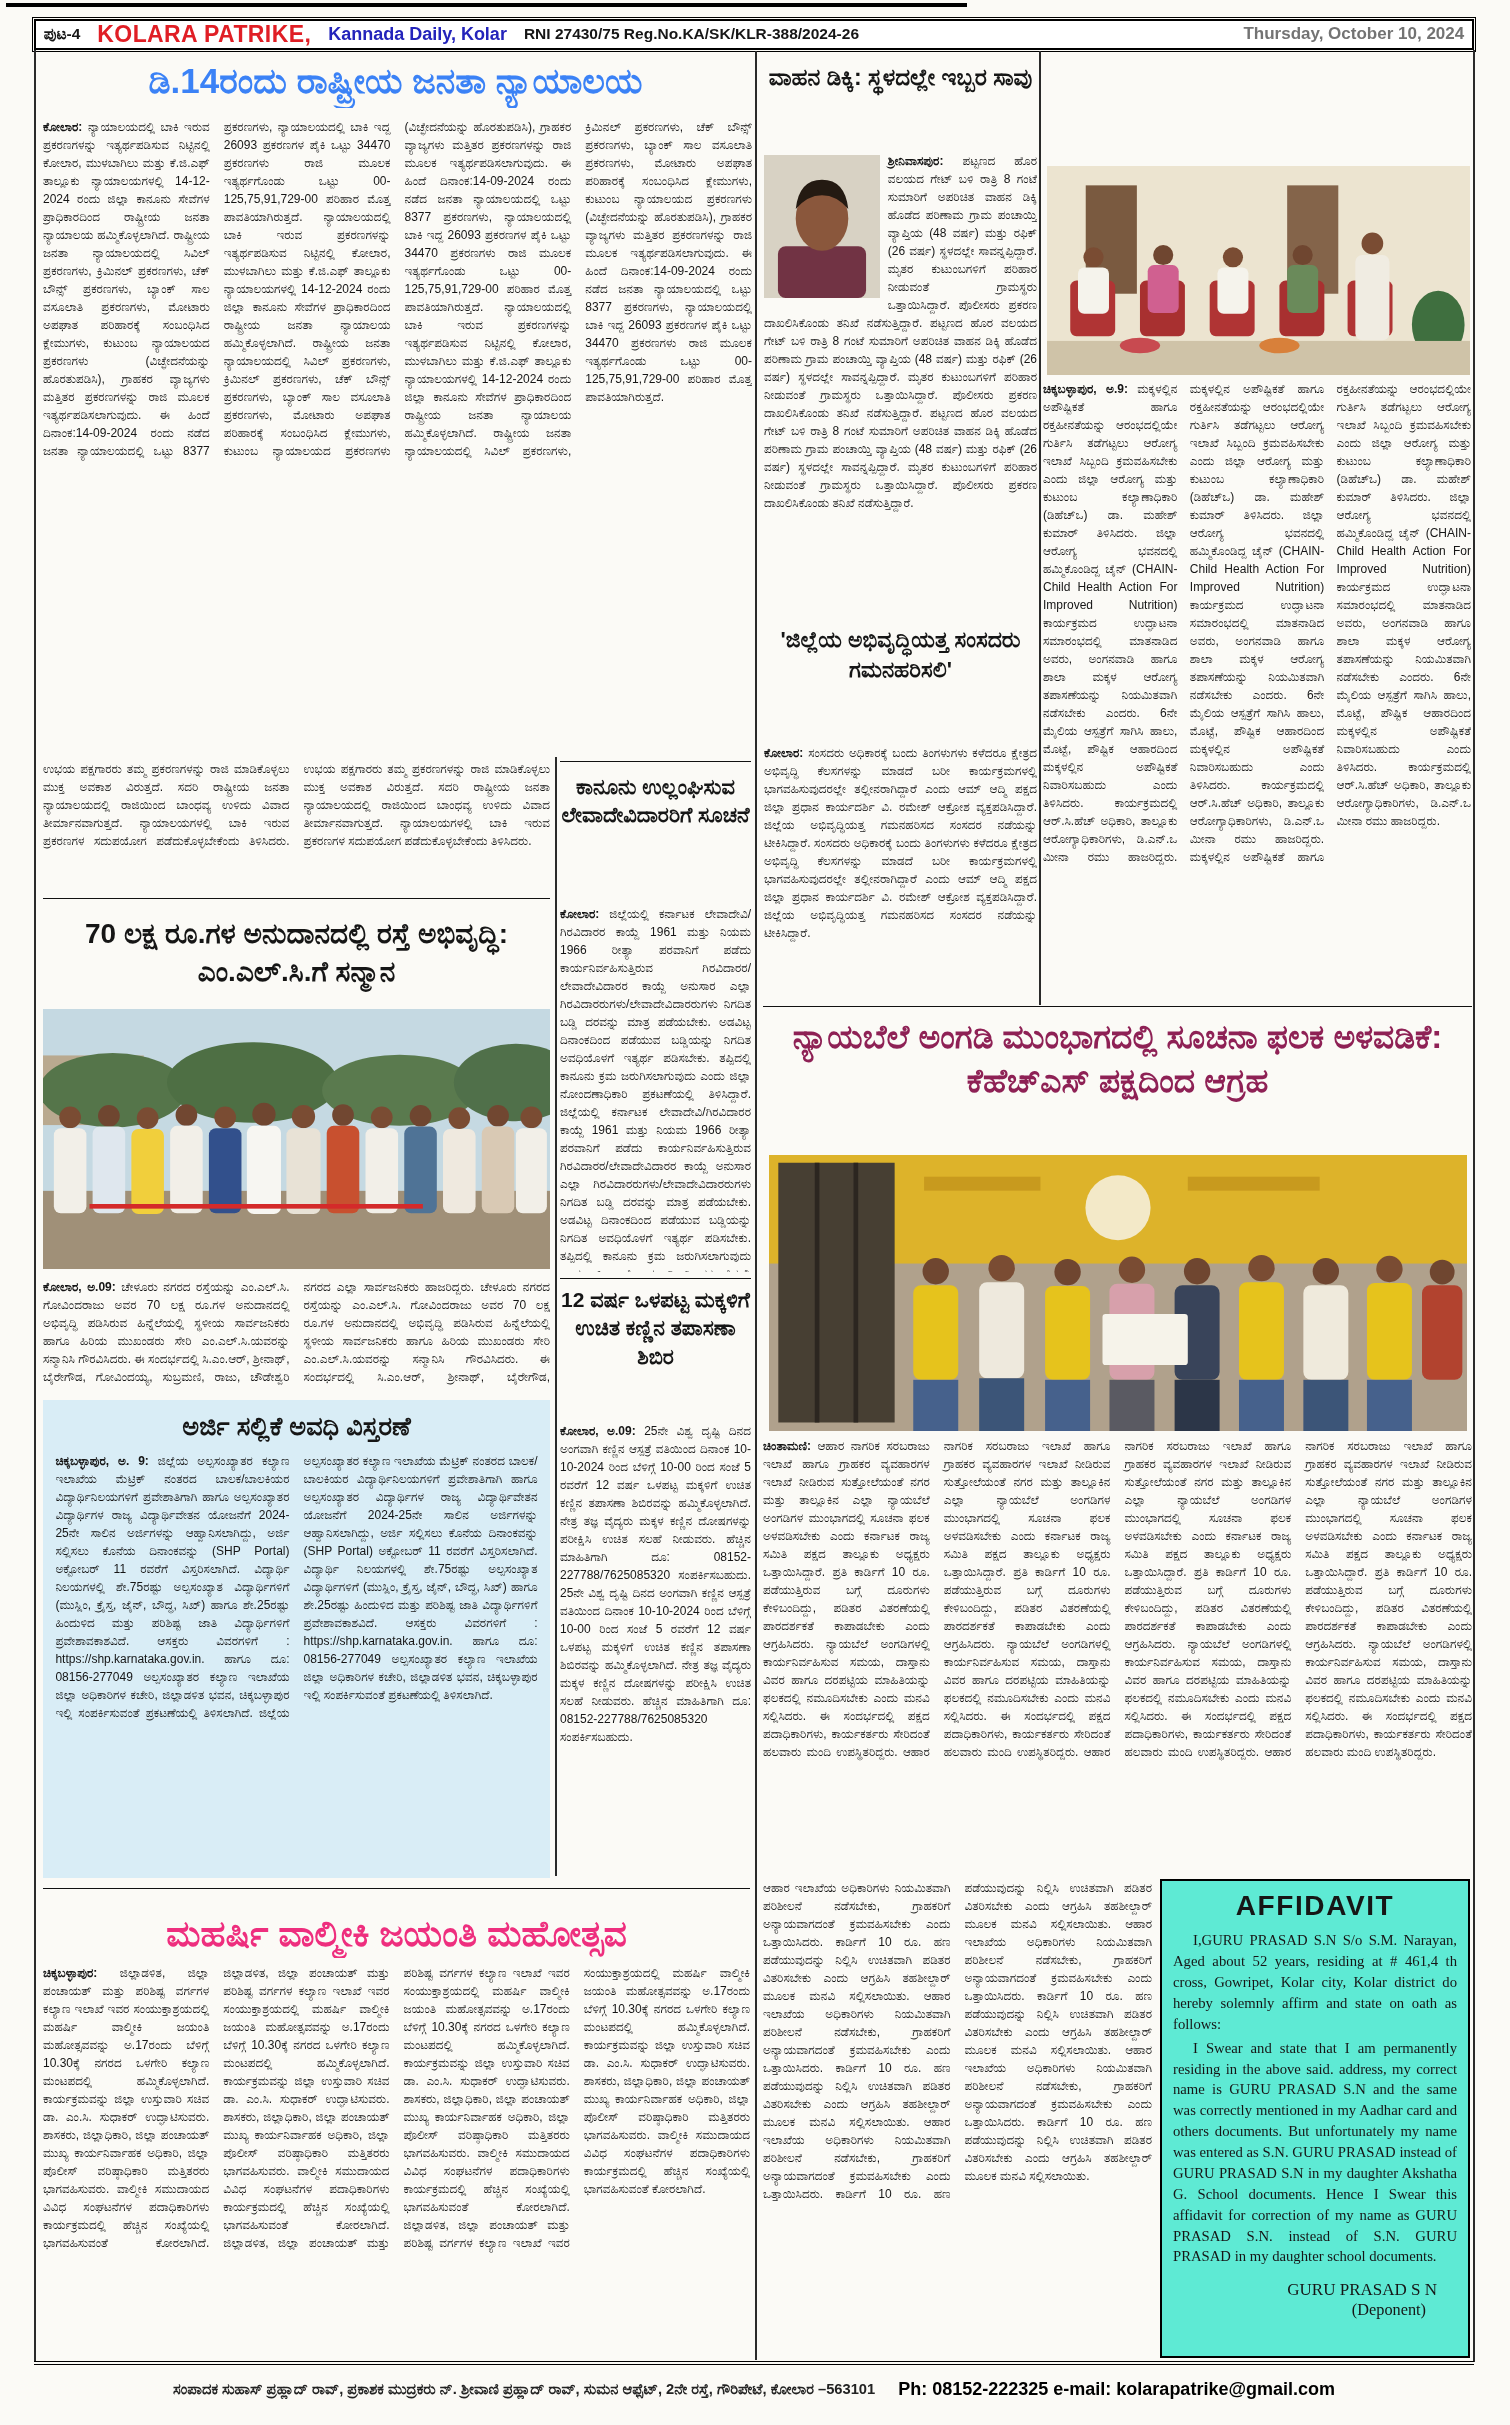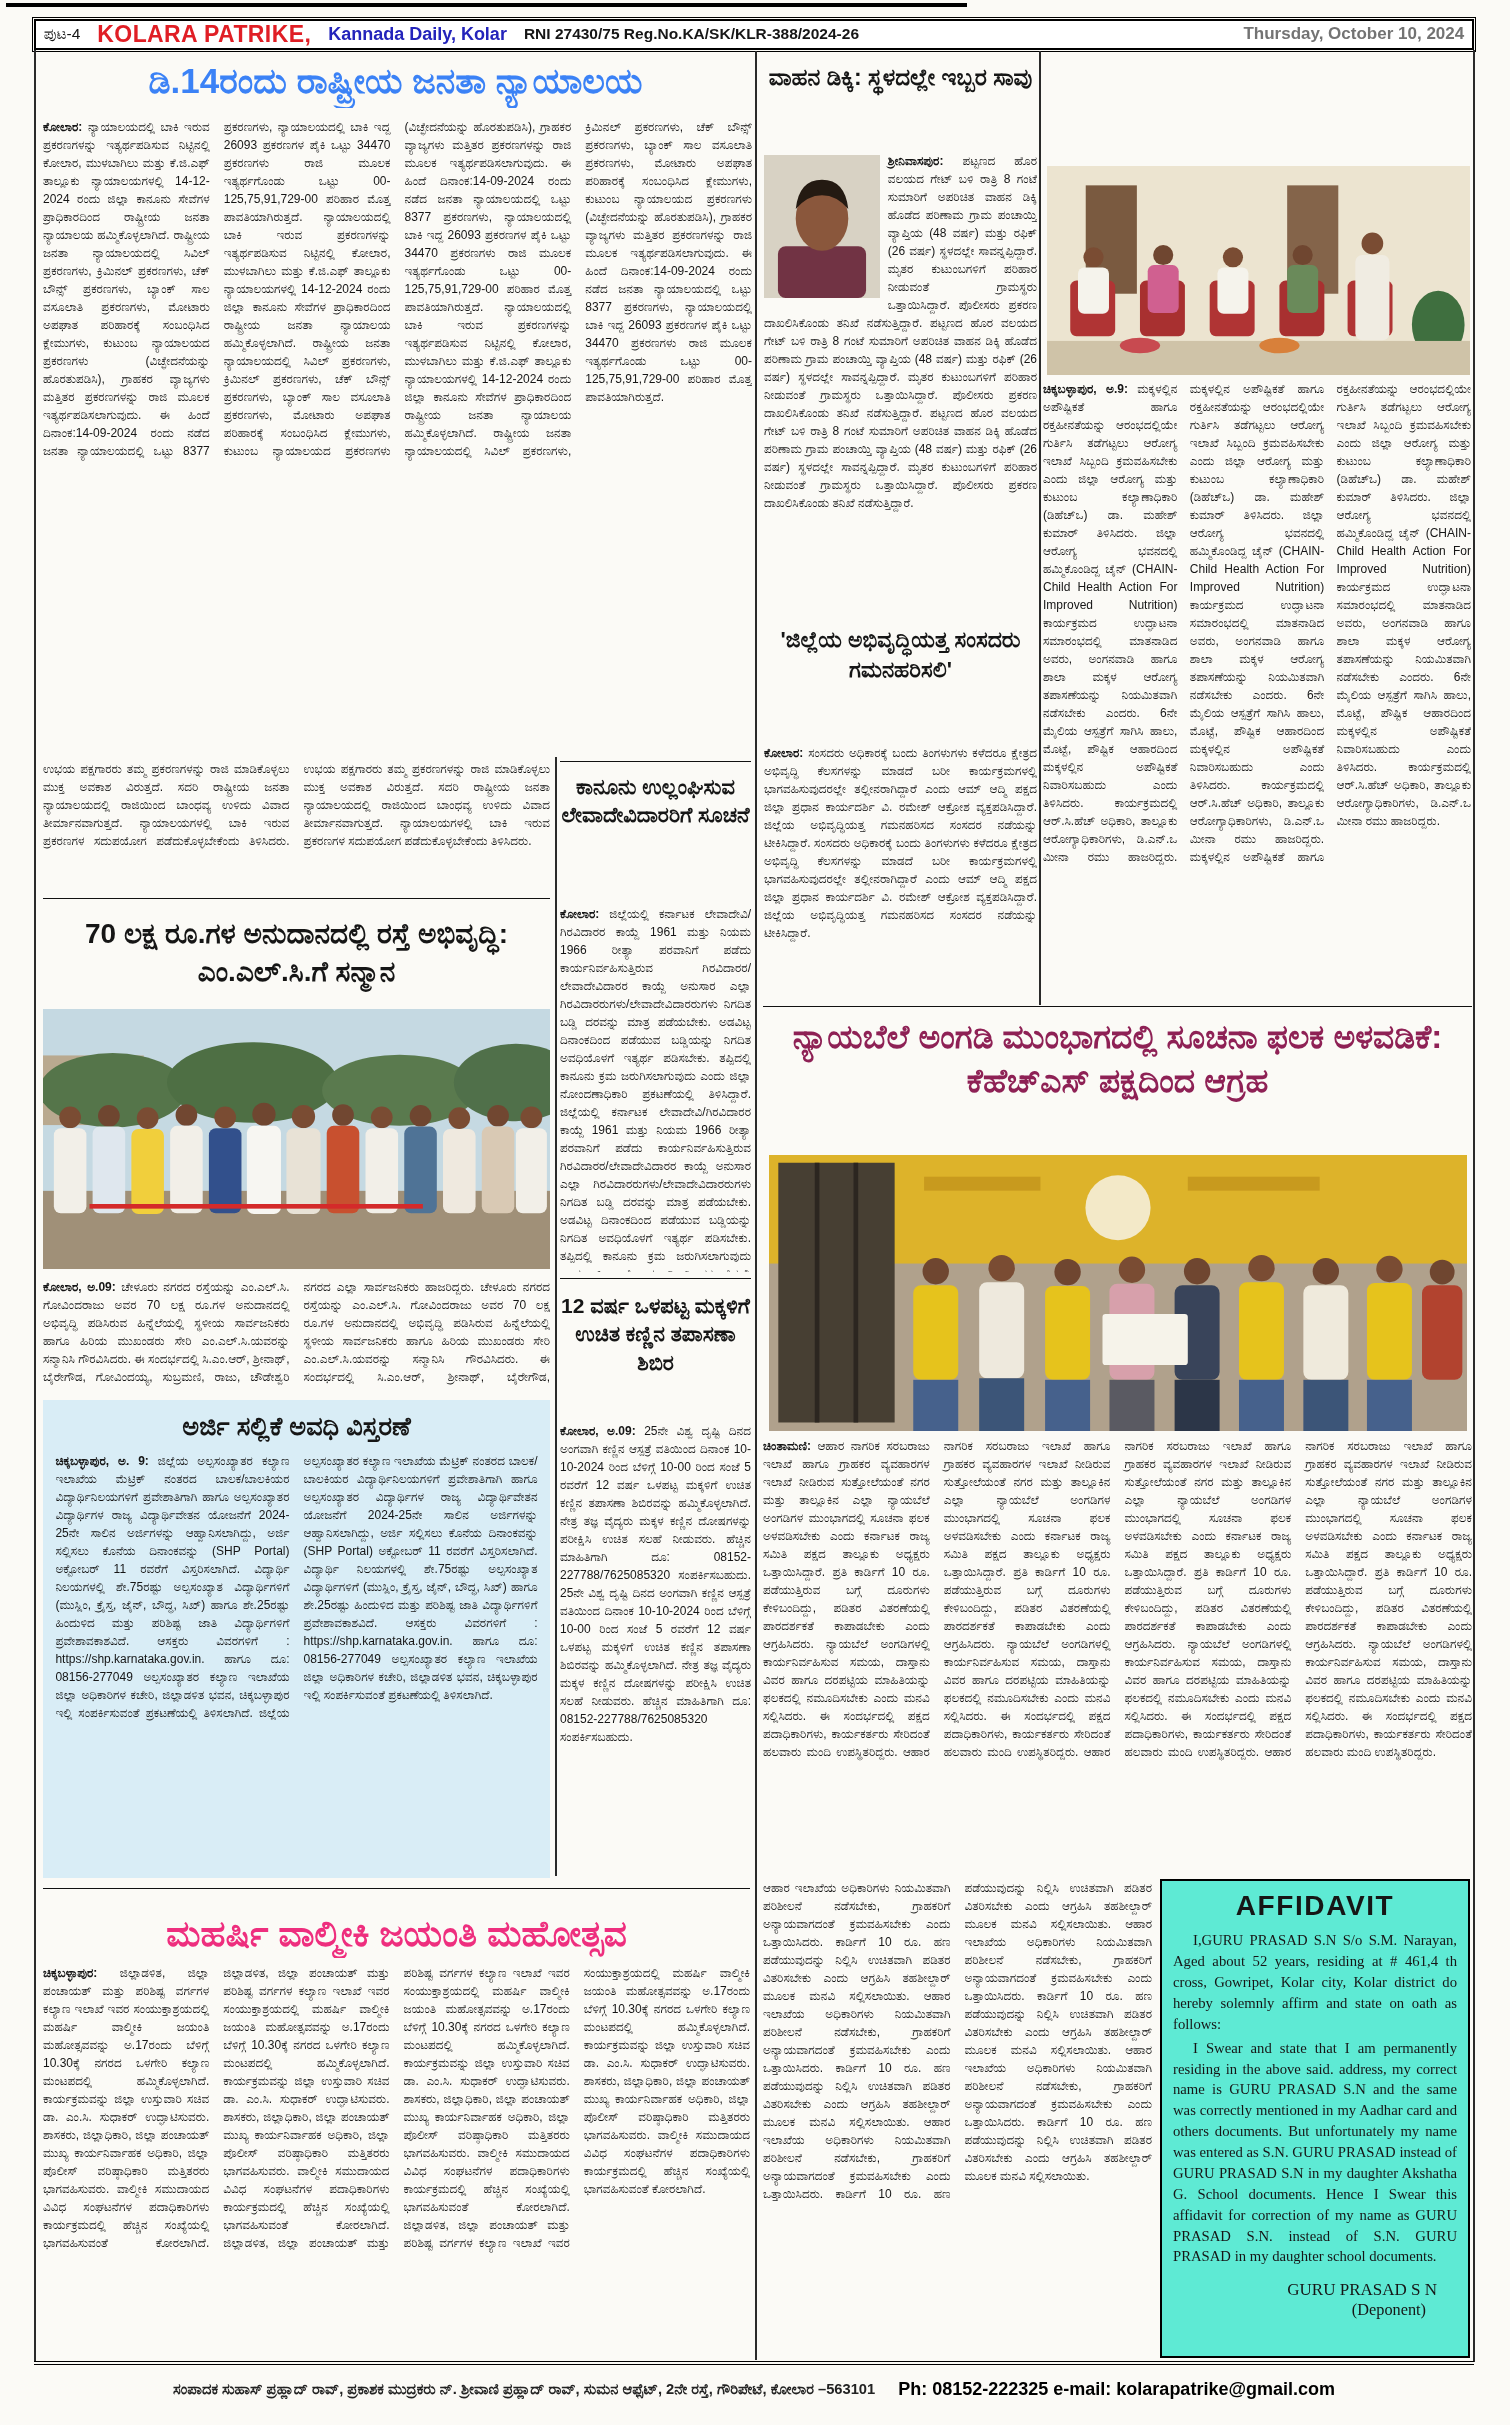--- a/index.html
+++ b/index.html
@@ -3,39 +3,39 @@
 <meta charset="utf-8">
 <style>
   html,body{margin:0;padding:0;background:#888;}
   .page{position:relative;width:1510px;height:2426px;background:#fbfaf6;
         font-family:"Liberation Sans","DejaVu Sans",sans-serif;color:#161616;overflow:hidden;}
   .abs{position:absolute;}
   
   #top-rule{left:6.2px;top:3.1px;width:961px;height:3.9px;background:#000;}
   #masthead{left:34px;top:18.6px;width:1440px;height:31px;border:2.3px solid #000;outline:0.8px solid #000;outline-offset:1.6px;
             display:flex;align-items:center;gap:17px;padding:0 7.8px;box-sizing:border-box;background:#fff;}
-  .mh-page{font-size:15.5px;font-weight:normal;}
+  .mh-page{font-size:15.5px;font-weight:bold;}
   .mh-title{font-size:23px;font-weight:bold;color:#e01e25;letter-spacing:0.4px;}
   .mh-sub{font-size:18px;font-weight:bold;color:#2424bb;}
   .mh-rni{font-size:15.5px;font-weight:bold;}
   .mh-date{font-size:17px;font-weight:bold;color:#737373;margin-left:auto;}
   
   .vrule{width:1.6px;background:#2a2a2a;}
   #v-left{left:34px;top:50px;height:2312px;}
   #v-right{left:1473px;top:50px;height:2312px;}
   #v1{left:755px;top:51px;height:2309px;}
   #v2{left:1039px;top:51px;height:954px;}
   #v3{left:555px;top:757px;height:1119px;}
   
   .hl{font-weight:bold;text-align:center;line-height:1.35;}
   #a1-headline{left:39px;top:57px;width:713px;height:51px;font-size:35px;color:#3b82f6;white-space:nowrap;overflow:hidden;}
   #a2-headline{left:43px;top:898px;width:507px;height:107px;font-size:28px;border-top:1.6px solid #111;padding-top:16px;box-sizing:border-box;}
   #a4-headline{left:43px;top:1888px;width:707px;height:70px;font-size:36px;color:#ee2e7e;border-top:1.6px solid #111;padding-top:21px;box-sizing:border-box;white-space:nowrap;overflow:hidden;}
   #a5-headline{left:560px;top:761px;width:191px;height:141px;font-size:21px;border-top:1.6px solid #111;padding-top:11px;box-sizing:border-box;}
-  #a6-headline{left:560px;top:1278px;width:191px;height:141px;font-size:21px;border-top:1.6px solid #111;padding-top:13px;box-sizing:border-box;}
+  #a6-headline{left:560px;top:1278px;width:191px;height:141px;font-size:21px;border-top:1.6px solid #111;padding-top:7px;box-sizing:border-box;}
   #a7-headline{left:764px;top:62px;width:273px;height:87px;font-size:23px;}
   #a8-headline{left:764px;top:625px;width:273px;height:118px;font-size:22px;}
   #a9-headline{left:763px;top:1006px;width:709px;height:144px;font-size:33px;color:#8e2155;border-top:1.6px solid #111;padding-top:7.8px;box-sizing:border-box;}
   #a10-headline{left:1043px;top:53px;width:428px;height:112px;font-size:26px;}
   
   .body-txt{font-size:12px;line-height:1.5;text-align:justify;overflow:hidden;color:#151515;}
   .dateline{font-weight:bold;}
   #a1-body{left:43px;top:118px;width:709px;height:636px;column-count:4;column-gap:14px;}
   #a1-tail{left:43px;top:760px;width:507px;height:133px;column-count:2;column-gap:14px;}
   #a2-body{left:43px;top:1278px;width:507px;height:118px;column-count:2;column-gap:14px;}

